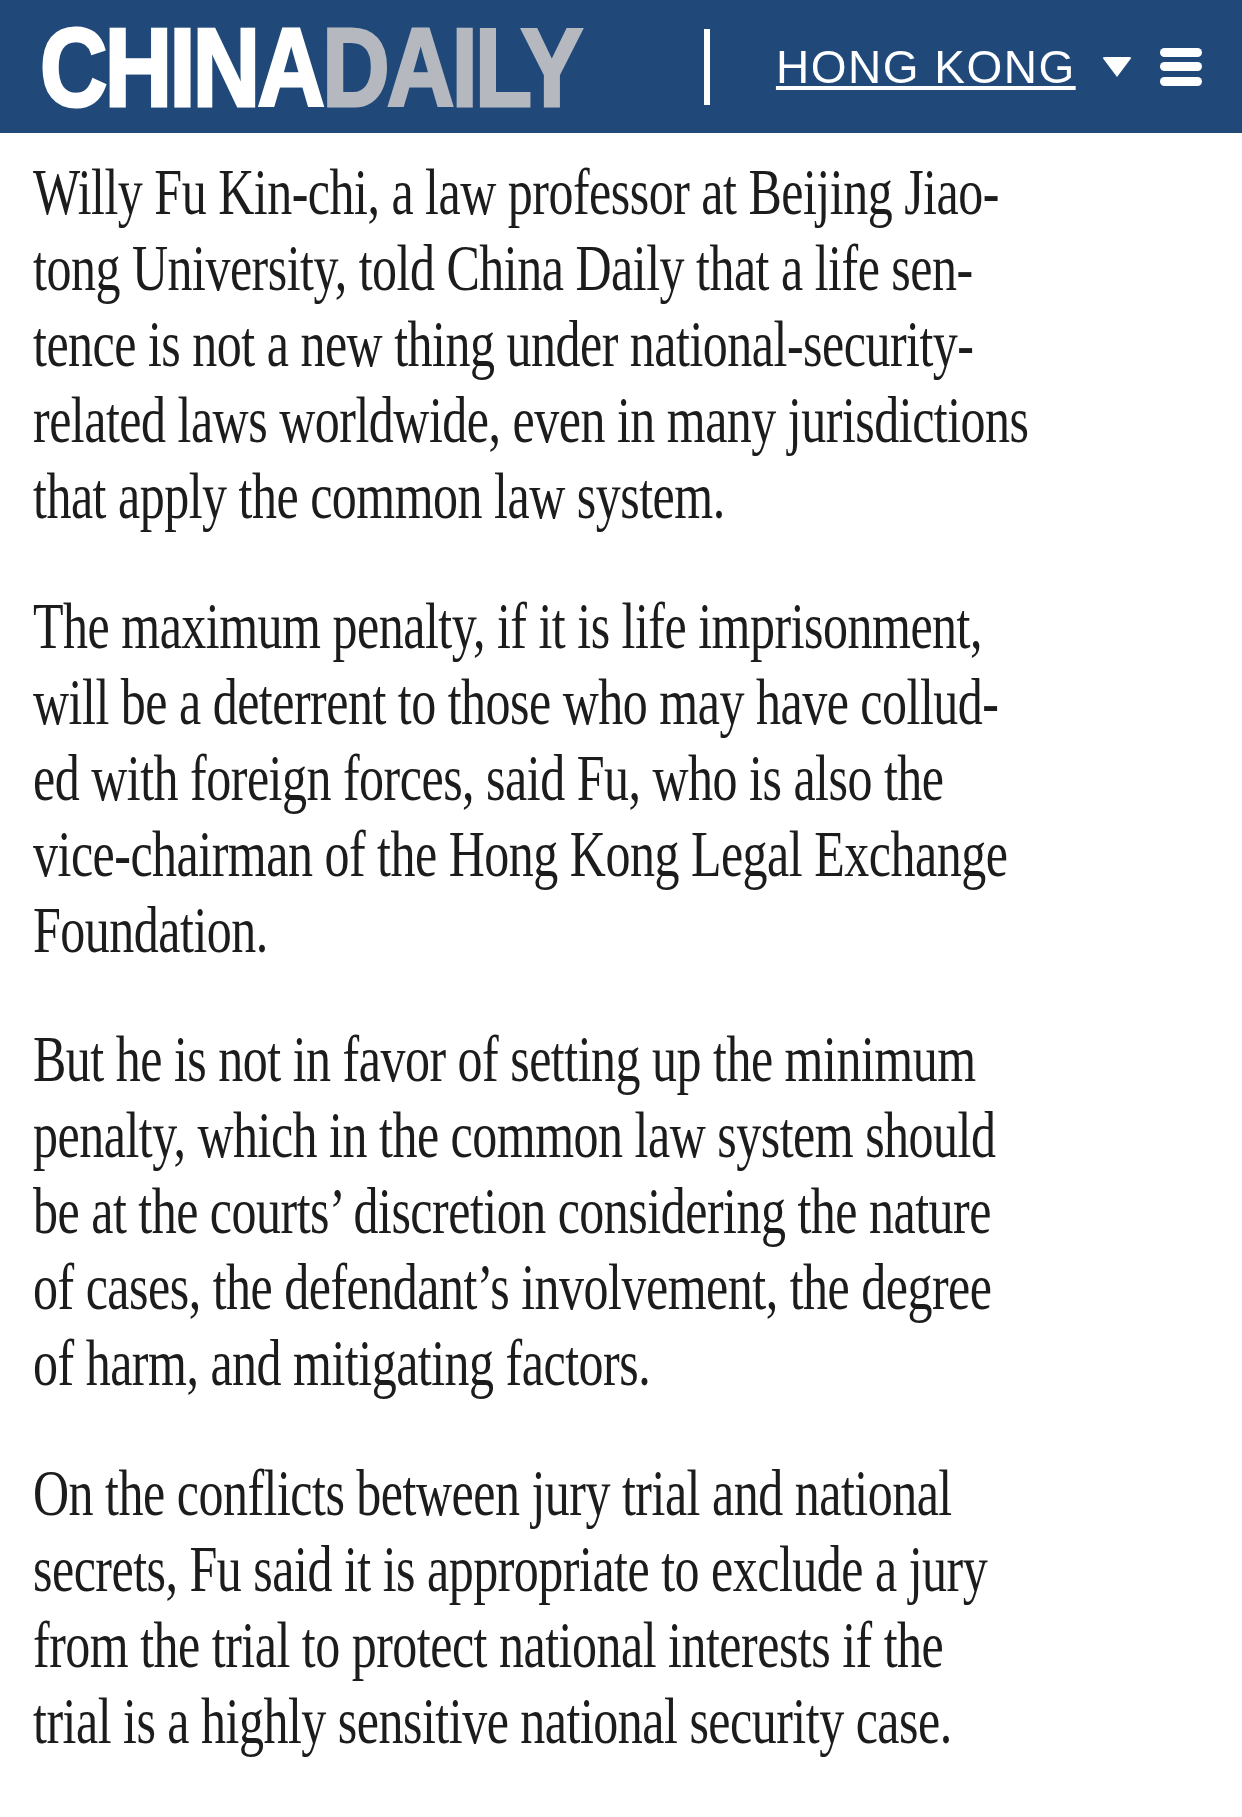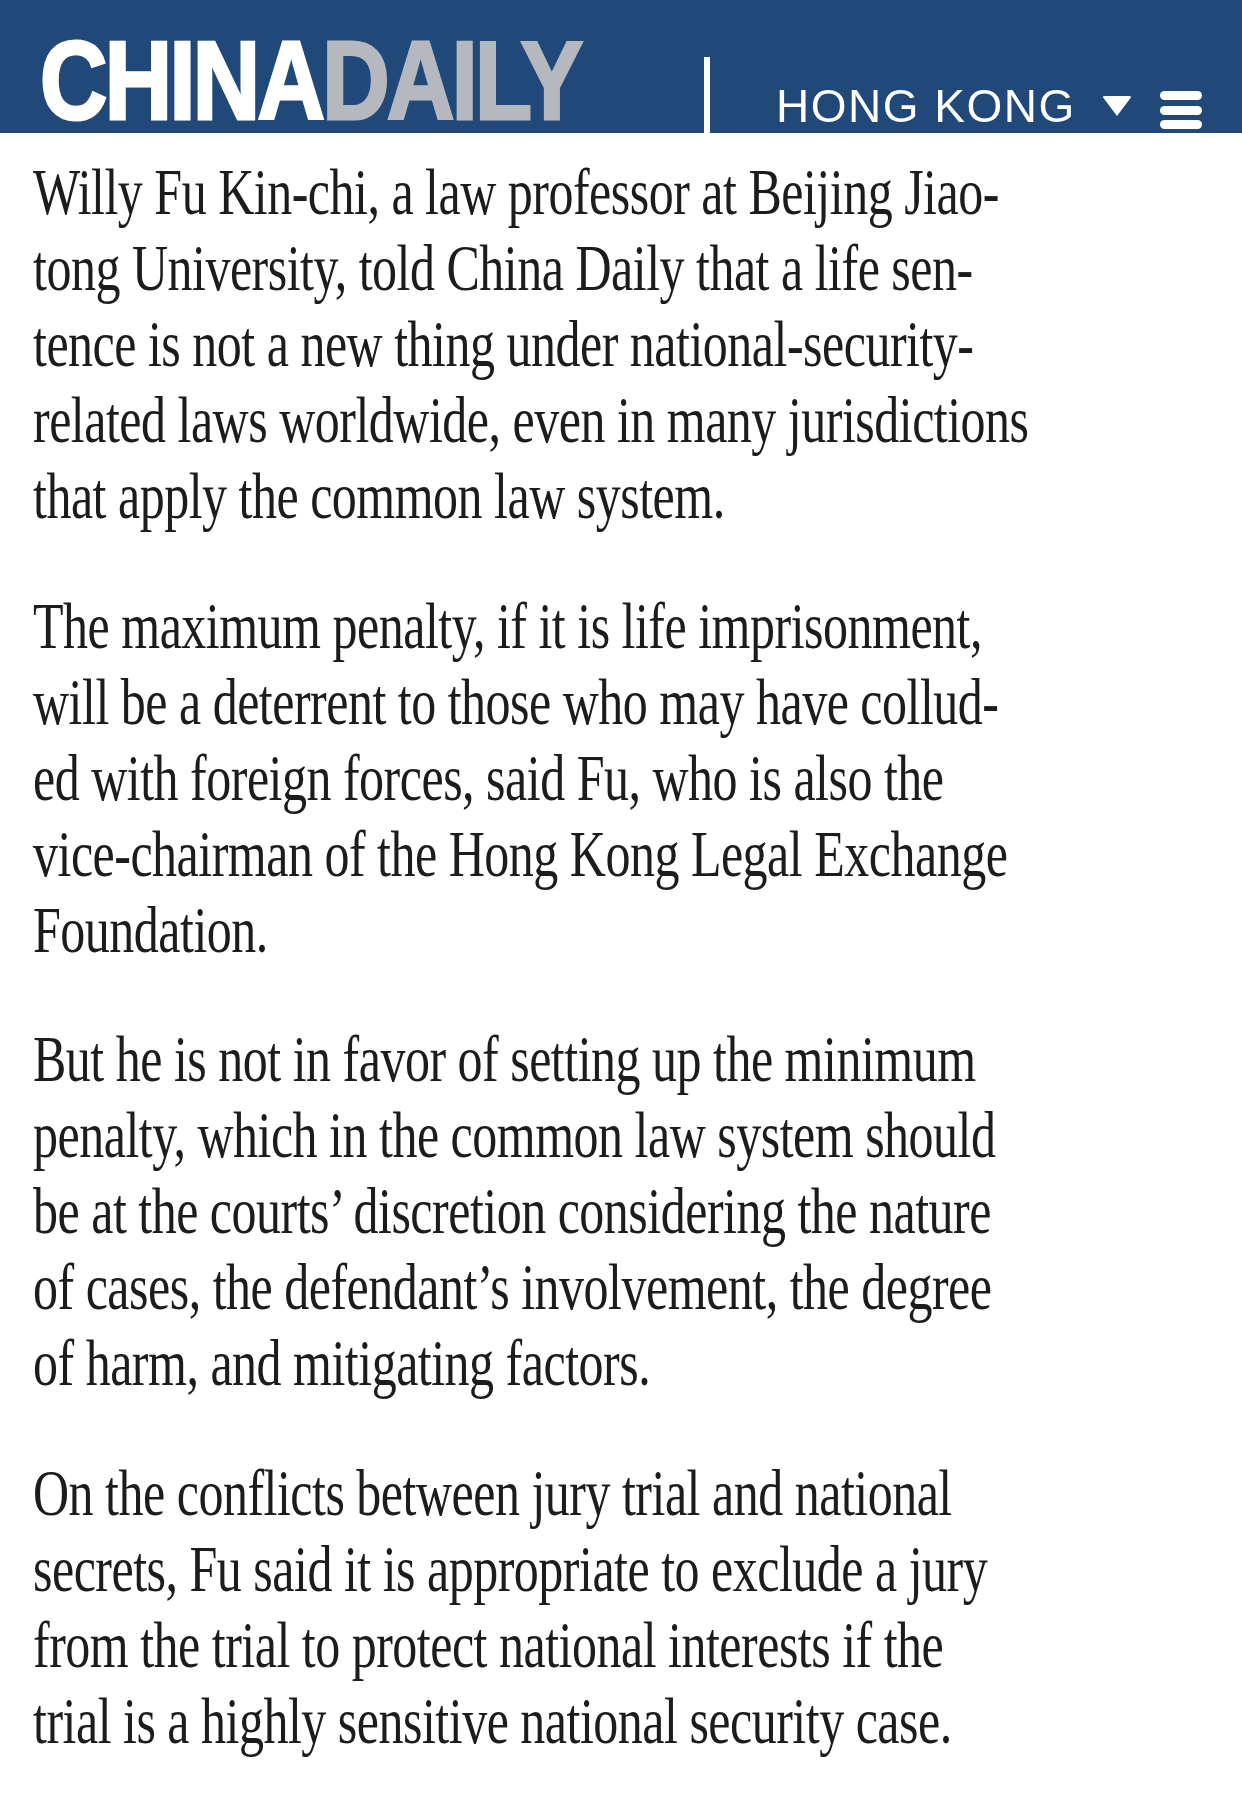--- a/index.html
+++ b/index.html
@@ -12,21 +12,21 @@
     font-family: "Liberation Serif", serif;
   }
 
   
   .header {
     box-sizing: border-box;
     width: 1242px;
     height: 133px;
     background: #20497a;
     display: flex;
-    align-items: flex-end;
+    align-items: center;
     padding: 0 40px;
   }
   .brand {
     font-family: "Liberation Sans", sans-serif;
     font-weight: bold;
     font-size: 106px;
     letter-spacing: -3px;
     white-space: nowrap;
     transform: scale(0.88, 1.05);
     transform-origin: left center;
@@ -55,20 +55,21 @@
     align-items: center;
     cursor: pointer;
     flex: none;
   }
   .edition-label {
     font-family: "Liberation Sans", sans-serif;
     font-size: 46px;
     color: #ffffff;
     letter-spacing: 1.5px;
     white-space: nowrap;
+    text-decoration: underline;
   }
   .chevron-down {
     margin-left: 26px;
     width: 0;
     height: 0;
     border-left: 15px solid transparent;
     border-right: 15px solid transparent;
     border-top: 20px solid #ffffff;
     border-radius: 3px;
   }

